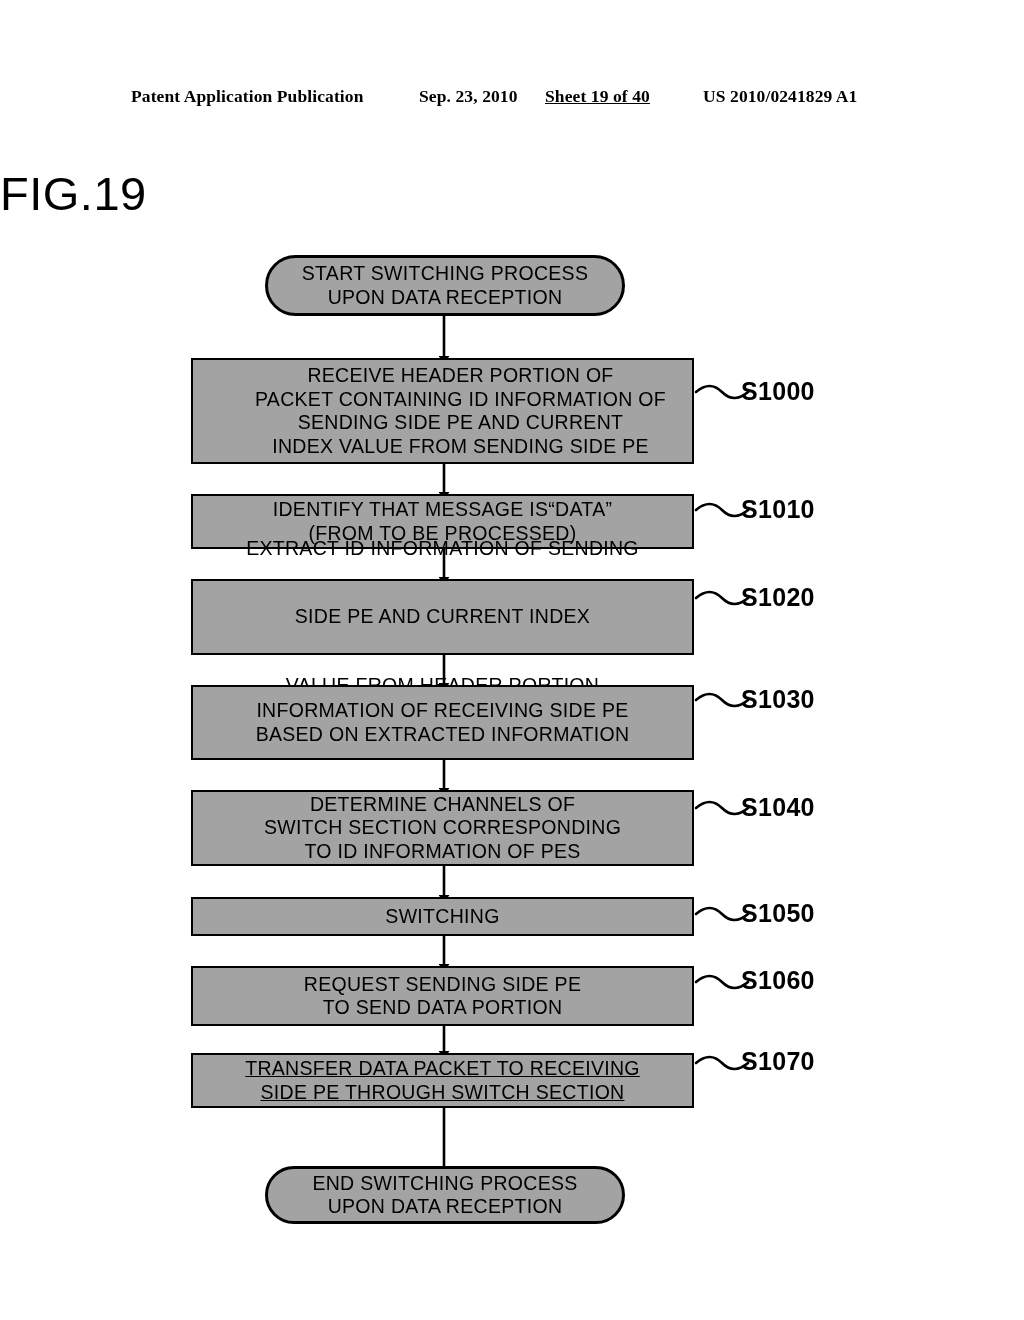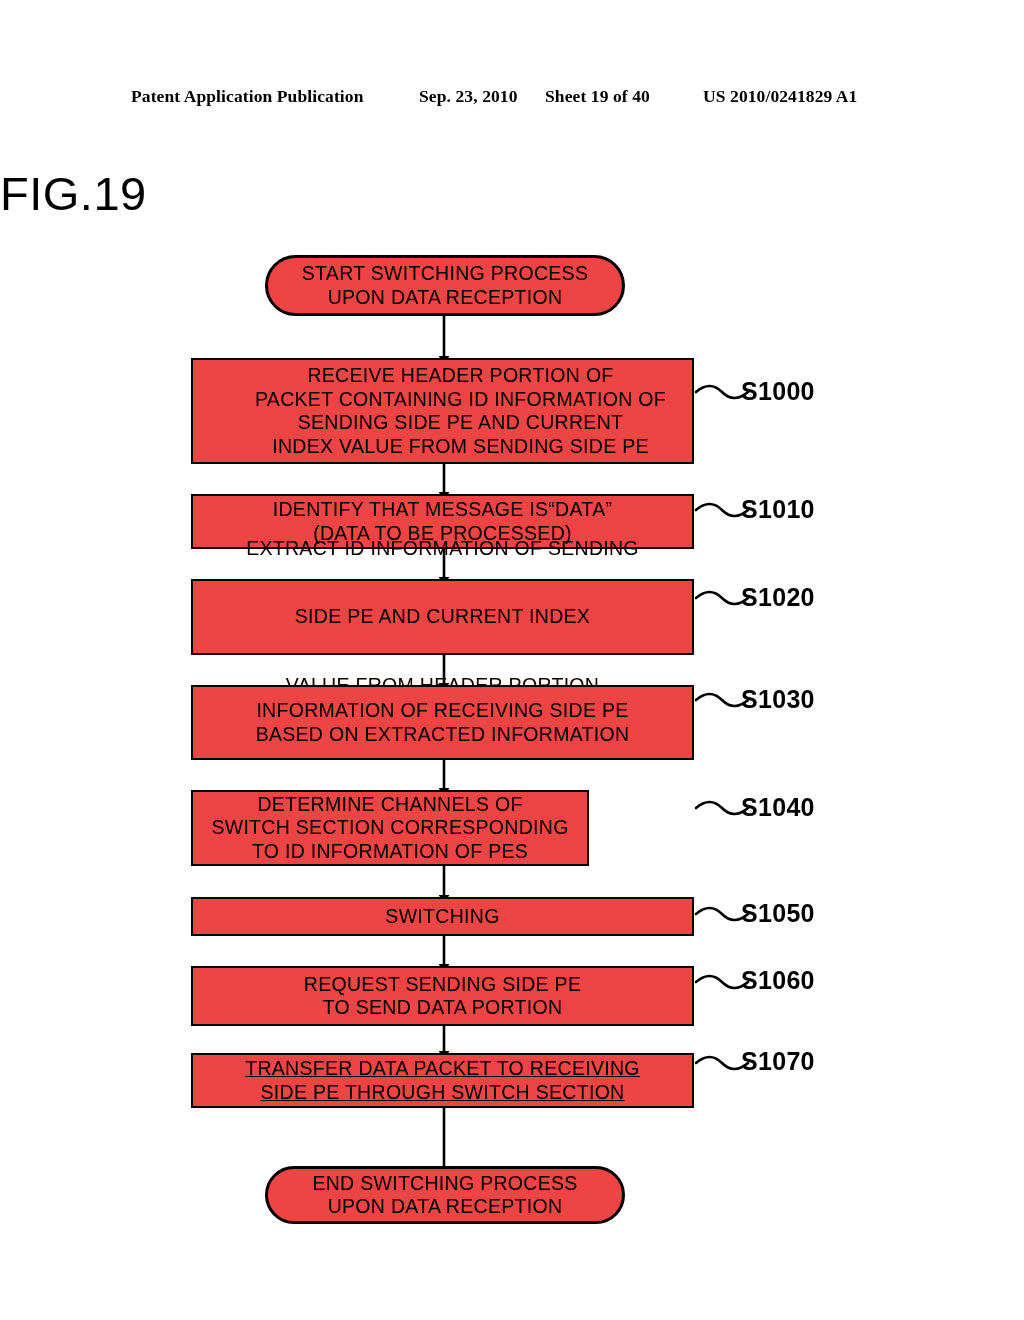--- a/index.html
+++ b/index.html
@@ -26,21 +26,21 @@
     display: flex;
     align-items: baseline;
     font-family: "Liberation Serif", serif;
     font-weight: bold;
     font-size: 17.5px;
     letter-spacing: 0.1px;
     white-space: nowrap;
   }
   #patent-header .hd-pub   { position: absolute; left: 131px; }
   #patent-header .hd-date  { position: absolute; left: 419px; }
-  #patent-header .hd-sheet { position: absolute; left: 545px; }
+  #patent-header .hd-sheet { position: absolute; left: 545px; text-decoration: underline; }
   #patent-header .hd-num   { position: absolute; left: 703px; }
 
   
   #figure-title {
     position: absolute;
     left: 0;
     top: 166px;
     width: 1024px;
     text-align: left;
     font-size: 47px;
@@ -54,21 +54,21 @@
     left: 0;
     top: 0;
     width: 1024px;
     height: 1320px;
   }
 
   .node {
     position: absolute;
     box-sizing: border-box;
     border: 2.5px solid #000;
-    background: #ef4444;
+    background: #a3a3a3;
     display: flex;
     flex-direction: column;
     align-items: center;
     justify-content: center;
     text-align: center;
     font-size: 19.5px;
     line-height: 23.5px;
     letter-spacing: 0.3px;
     white-space: nowrap;
   }
@@ -148,38 +148,38 @@
   <div class="node" style="left:191px; top:358px; width:503px; height:106px;padding-left:36px;">
     <span class="ln">RECEIVE HEADER PORTION OF</span>
     <span class="ln">PACKET CONTAINING ID INFORMATION OF</span>
     <span class="ln">SENDING SIDE PE AND CURRENT</span>
     <span class="ln">INDEX VALUE FROM SENDING SIDE PE</span>
   </div>
   <div class="step-label" style="left:741px; top:378px;">S1000</div>
 
   <div class="node" style="left:191px; top:494px; width:503px; height:55px;">
     <span class="ln">IDENTIFY THAT MESSAGE IS“DATA”</span>
-    <span class="ln">(DATA TO BE PROCESSED)</span>
+    <span class="ln">(FROM TO BE PROCESSED)</span>
   </div>
   <div class="step-label" style="left:741px; top:496px;">S1010</div>
 
   <div class="node" style="left:191px; top:579px; width:503px; height:76px;gap:45px;">
     <span class="ln">EXTRACT ID INFORMATION OF SENDING</span>
     <span class="ln">SIDE PE AND CURRENT INDEX</span>
     <span class="ln">VALUE FROM HEADER PORTION</span>
   </div>
   <div class="step-label" style="left:741px; top:584px;">S1020</div>
 
   <div class="node" style="left:191px; top:685px; width:503px; height:75px;">
     <span class="ln">INFORMATION OF RECEIVING SIDE PE</span>
     <span class="ln">BASED ON EXTRACTED INFORMATION</span>
   </div>
   <div class="step-label" style="left:741px; top:686px;">S1030</div>
 
-  <div class="node" style="left:191px; top:790px; width:398px; height:76px;">
+  <div class="node" style="left:191px; top:790px; width:503px; height:76px;">
     <span class="ln">DETERMINE CHANNELS OF</span>
     <span class="ln">SWITCH SECTION CORRESPONDING</span>
     <span class="ln">TO ID INFORMATION OF PES</span>
   </div>
   <div class="step-label" style="left:741px; top:794px;">S1040</div>
 
   <div class="node" style="left:191px; top:897px; width:503px; height:39px;">
     <span class="ln">SWITCHING</span>
   </div>
   <div class="step-label" style="left:741px; top:900px;">S1050</div>

